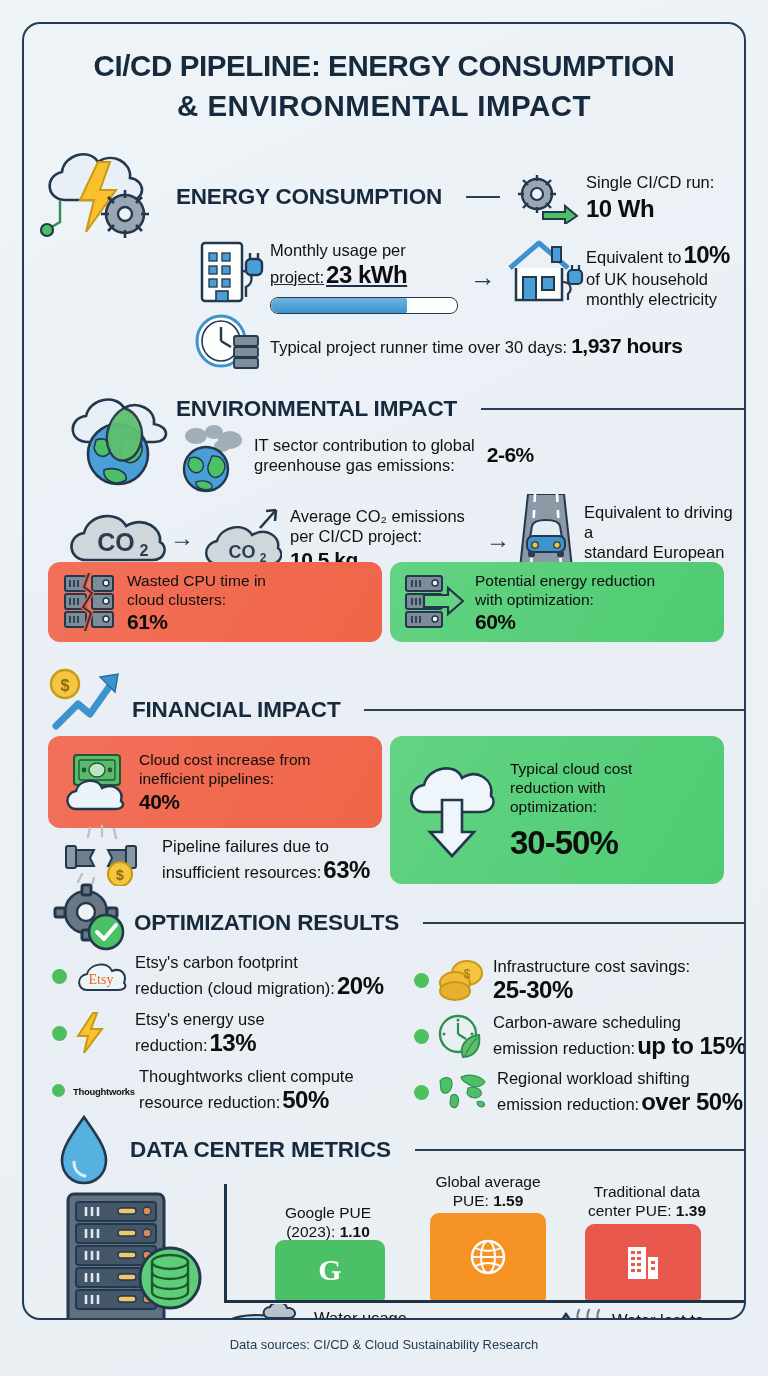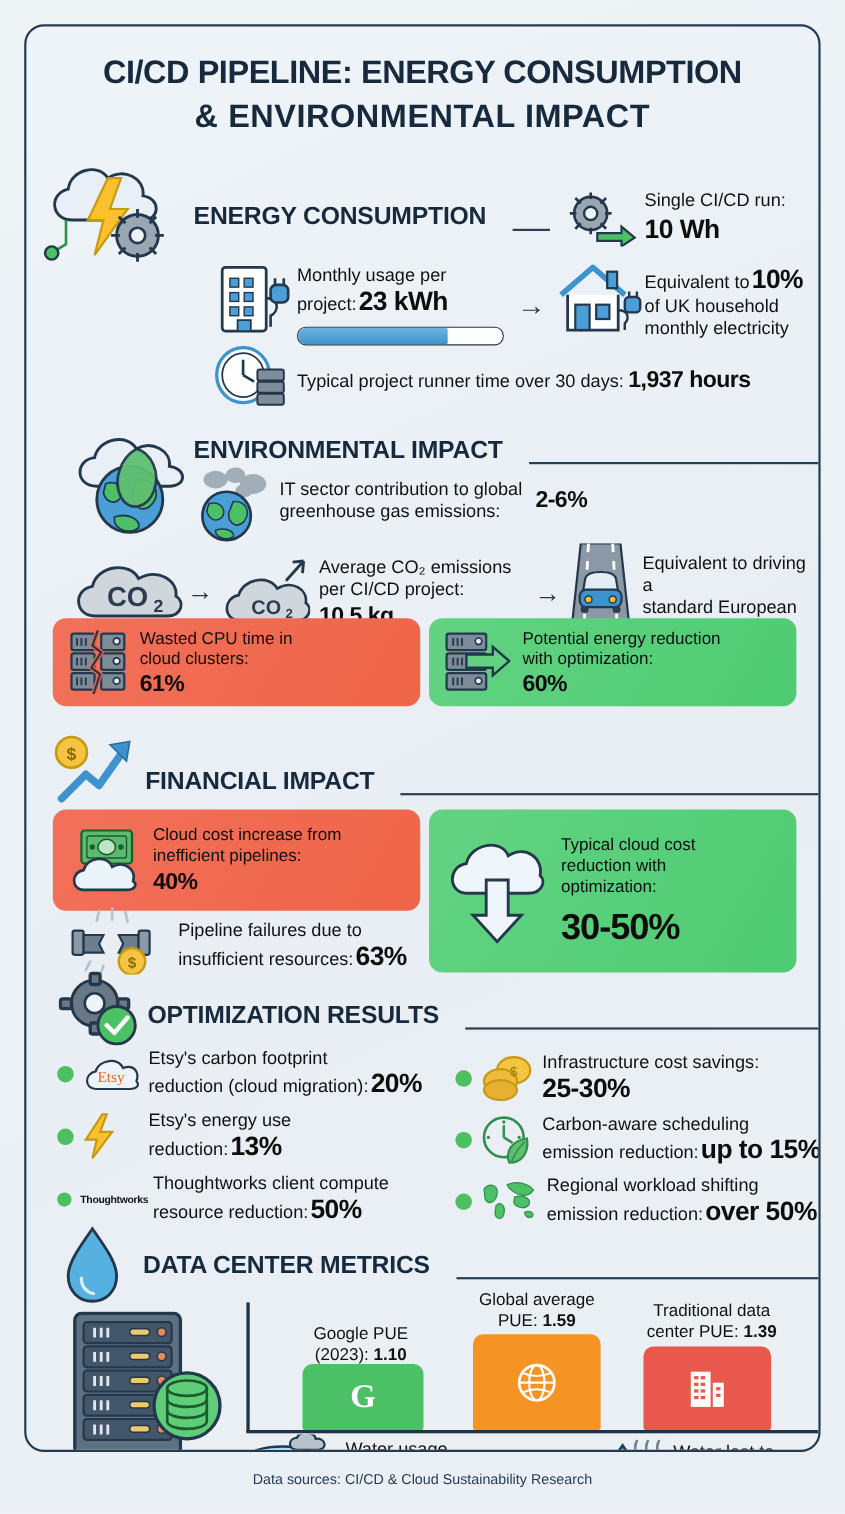--- a/index.html
+++ b/index.html
@@ -23,21 +23,21 @@
   }
   .title{
     position:absolute;left:0;right:0;top:22px;
     text-align:center;
     font-weight:bold;font-size:29.5px;line-height:40px;
     letter-spacing:-0.4px;color:#17293d;
   }
   .title .l2{display:block;letter-spacing:0.5px;}
 
   
-  .sect{position:absolute;display:flex;align-items:flex-end;gap:24px;}
+  .sect{position:absolute;display:flex;align-items:center;gap:24px;}
   .sect-h{
     font-weight:bold;font-size:22.5px;letter-spacing:-0.2px;color:#17293d;
     white-space:nowrap;
   }
   .rule{height:2px;background:#2a3f55;flex:1;min-width:20px;}
 
   .row{position:absolute;display:flex;align-items:center;}
   .txt{font-size:16.5px;line-height:20px;color:#111;}
   .b{font-weight:bold;}
   .big{font-weight:bold;font-size:24px;letter-spacing:-0.5px;color:#0d0d0d;}
@@ -149,21 +149,21 @@
         <rect x="20" y="54" width="12" height="10" fill="#4a9fd8" stroke="#23384d" stroke-width="1.6"></rect>
         <path d="M46 34 C58 34 58 46 50 50 L50 60" fill="none" stroke="#23384d" stroke-width="2.4"></path>
         <rect x="50" y="22" width="16" height="16" rx="5" fill="#4a9fd8" stroke="#23384d" stroke-width="2.4"></rect>
         <line x1="54" y1="16" x2="54" y2="23" stroke="#23384d" stroke-width="2.4"></line>
         <line x1="62" y1="16" x2="62" y2="23" stroke="#23384d" stroke-width="2.4"></line>
       </svg>
     </div>
 
     <div class="row" style="left:246px;top:216px;flex-direction:column;align-items:flex-start;">
       <div class="txt">Monthly usage per</div>
-      <div style="display:flex;align-items:baseline;gap:2px;margin-top:1px;">
+      <div style="display:flex;align-items:baseline;gap:2px;margin-top:1px;text-decoration:underline;">
         <span class="txt">project: </span>
         <span class="big">23 kWh</span>
       </div>
       <div class="pbar" style="margin-top:8px;">
         <div class="pfill" style="width:73%"></div>
       </div>
     </div>
 
     <div style="position:absolute;left:446px;top:238px;font-size:26px;color:#23384d;">→</div>
 

